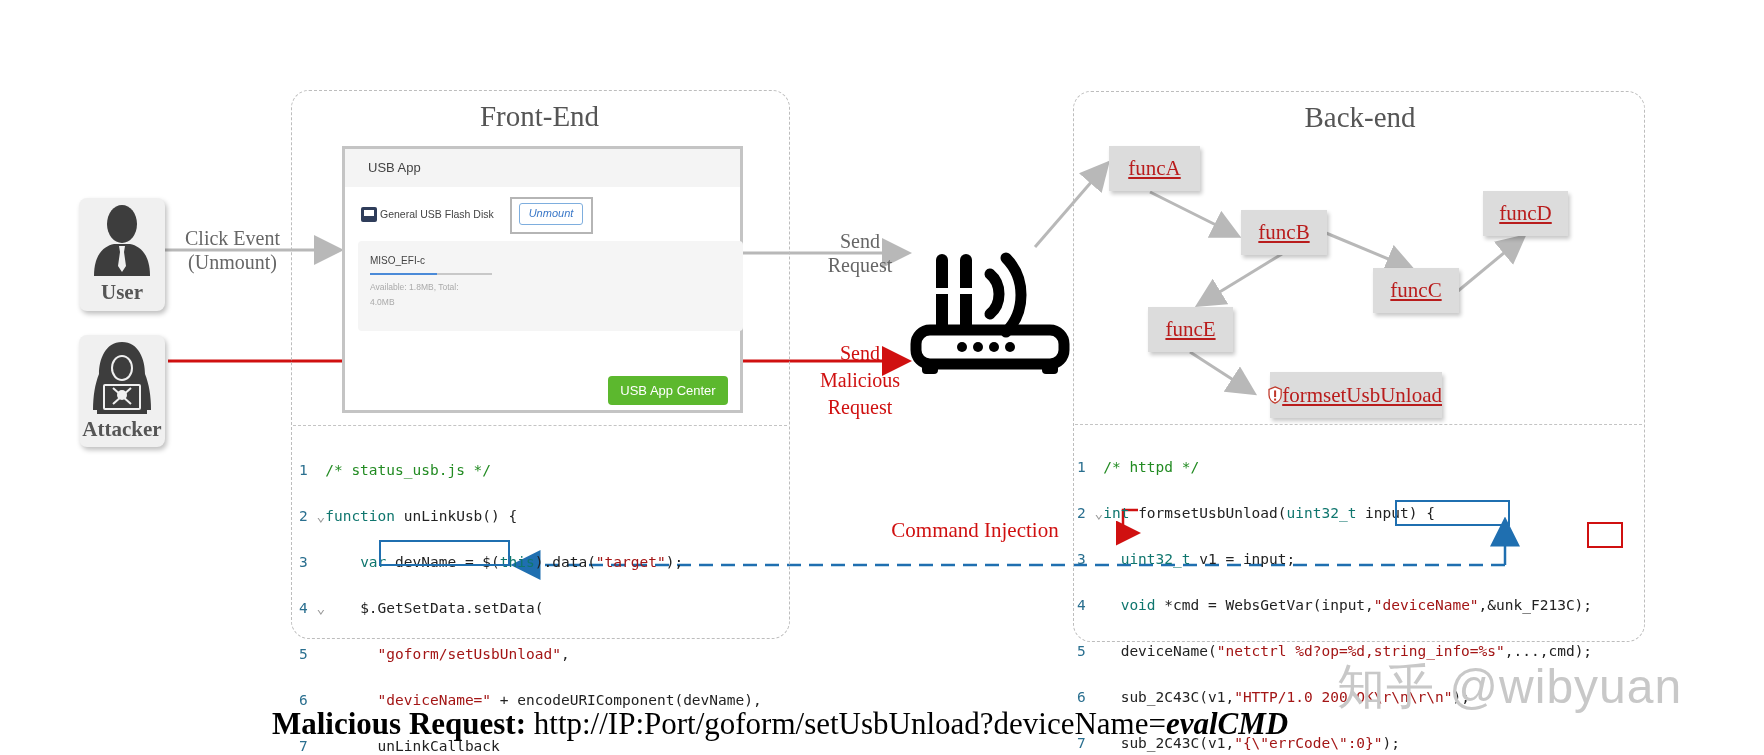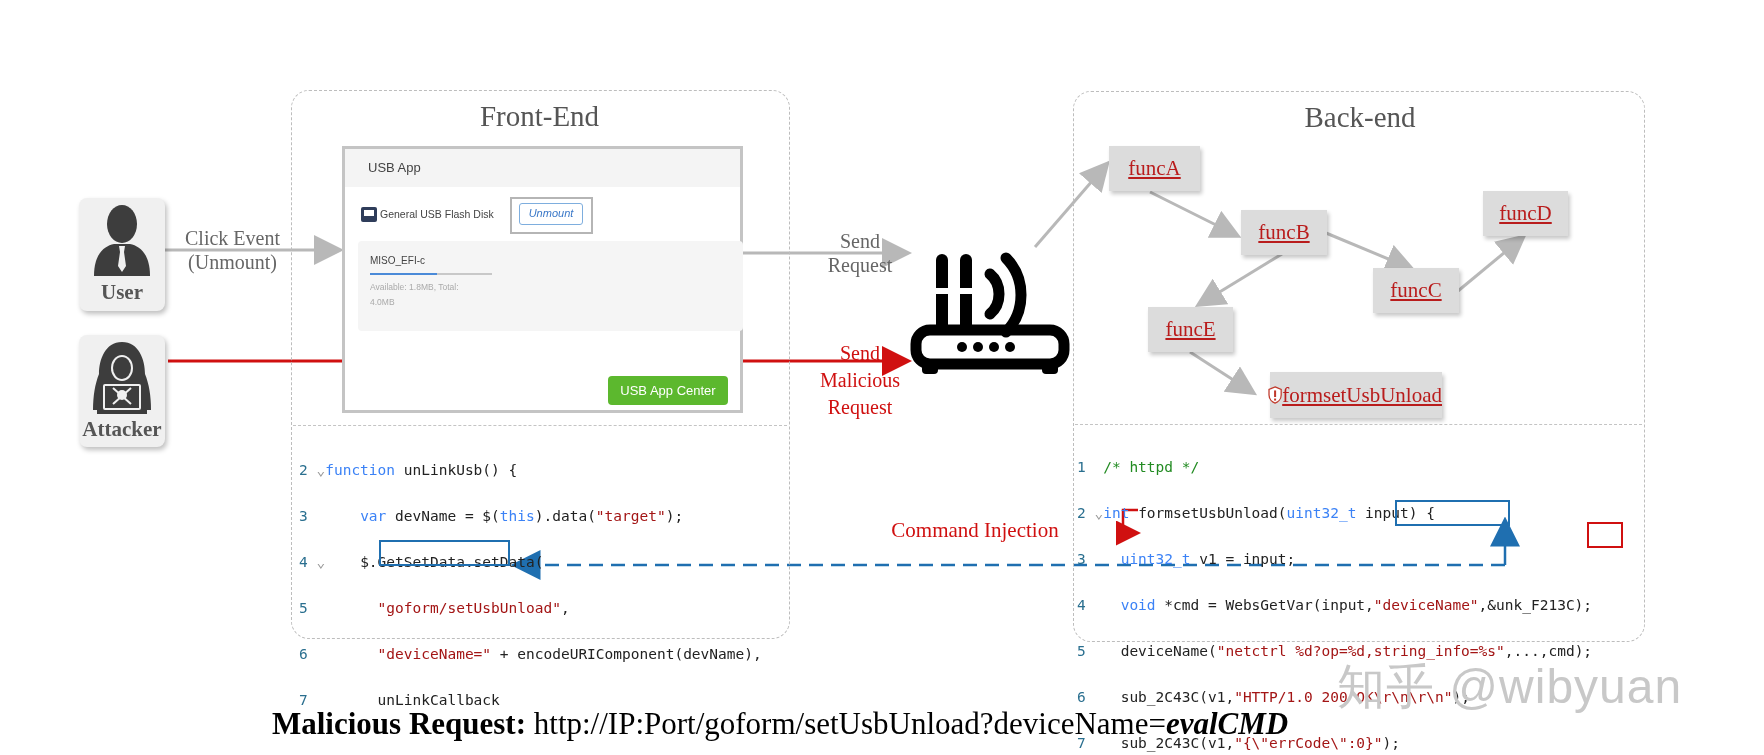--- a/index.html
+++ b/index.html
@@ -9,21 +9,21 @@
   .ptitle{position:absolute;font-family:"Liberation Serif",serif;font-weight:normal;font-size:29px;color:#555;text-align:center;}
   .actor{position:absolute;width:86px;background:#f0f0f0;border-radius:8px;box-shadow:2px 3px 5px rgba(0,0,0,0.25);text-align:center;}
   .actor-label{font-family:"Liberation Serif",serif;font-weight:bold;font-size:21px;color:#555;position:absolute;left:0;right:0;}
   .lbl{position:absolute;font-family:"Liberation Serif",serif;font-size:20px;color:#666;text-align:center;line-height:24px;}
   .lbl.red{color:#d01010;}
   .card{position:absolute;left:342px;top:146px;width:401px;height:267px;border:3px solid #c4c4c4;background:#fff;box-sizing:border-box;}
   .card-head{position:absolute;left:0;top:0;right:0;height:38px;background:#f4f4f4;}
   .sans{font-family:"Liberation Sans",sans-serif;}
   .code{position:absolute;font-family:"DejaVu Sans Mono",monospace;font-size:14.5px;line-height:23px;white-space:pre;color:#222;}
   .ln{color:#2a6f8f;}
-  .kw{color:#3b82f6;text-align:center;}
+  .kw{color:#0f766e;text-align:center;}
   .str{color:#a31515;}
   .cm{color:#228b22;}
   .fold{color:#999;}
   .node{position:absolute;background:#dcdcdc;box-shadow:2px 3px 4px rgba(0,0,0,0.22);font-family:"Liberation Serif",serif;font-size:21px;color:#b91c1c;display:flex;align-items:center;justify-content:center;text-decoration:underline;}
   .hl-blue{position:absolute;border:2.5px solid #1f6fb0;box-sizing:border-box;}
   .hl-red{position:absolute;border:2.5px solid #d01010;box-sizing:border-box;}
 </style>
 </head>
 <body>
 
@@ -135,20 +135,21 @@
     <div class="abs" style="left:12px;top:32px;width:122px;height:2px;background:#c8c8c8;">
       <div id="usage-fill" style="height: 2px; background: rgb(74, 138, 216); width: 55%;"></div>
     </div>
     <span class="abs sans" style="left:12px;top:41px;font-size:8.5px;color:#aaa;text-align:right;">Available: 1.8MB, Total:</span>
     <span class="abs sans" style="left:12px;top:56px;font-size:8.5px;color:#aaa;">4.0MB</span>
   </div>
   <div class="abs sans" style="left:263px;top:227px;width:120px;height:29px;background:#5cb82e;border-radius:4px;color:#fff;font-size:13px;text-align:center;line-height:29px;">USB App Center</div>
 </div>
 
 <div class="code" style="left:299px;top:436px;">
+<div><span class="ln">1</span>  <span class="cm">/* status_usb.js */</span></div>
 <div><span class="ln">2</span><span class="fold"> ⌄</span><span class="kw">function</span><span> unLinkUsb() {</span></div>
 <div><span class="ln">3</span>      <span class="kw">var</span><span> devName = $(</span><span class="kw">this</span><span>).data(</span><span class="str">"target"</span><span>);</span></div>
 <div><span class="ln">4</span><span class="fold"> ⌄</span>    <span>$.GetSetData.setData(</span></div>
 <div><span class="ln">5</span>        <span class="str">"goform/setUsbUnload"</span><span>,</span></div>
 <div><span class="ln">6</span>        <span class="str">"deviceName="</span><span> + encodeURIComponent(devName),</span></div>
 <div><span class="ln">7</span>        <span>unLinkCallback</span></div>
 
 
 </div>
 <div class="hl-blue" style="left:379px;top:540px;width:131px;height:26px;"></div>

